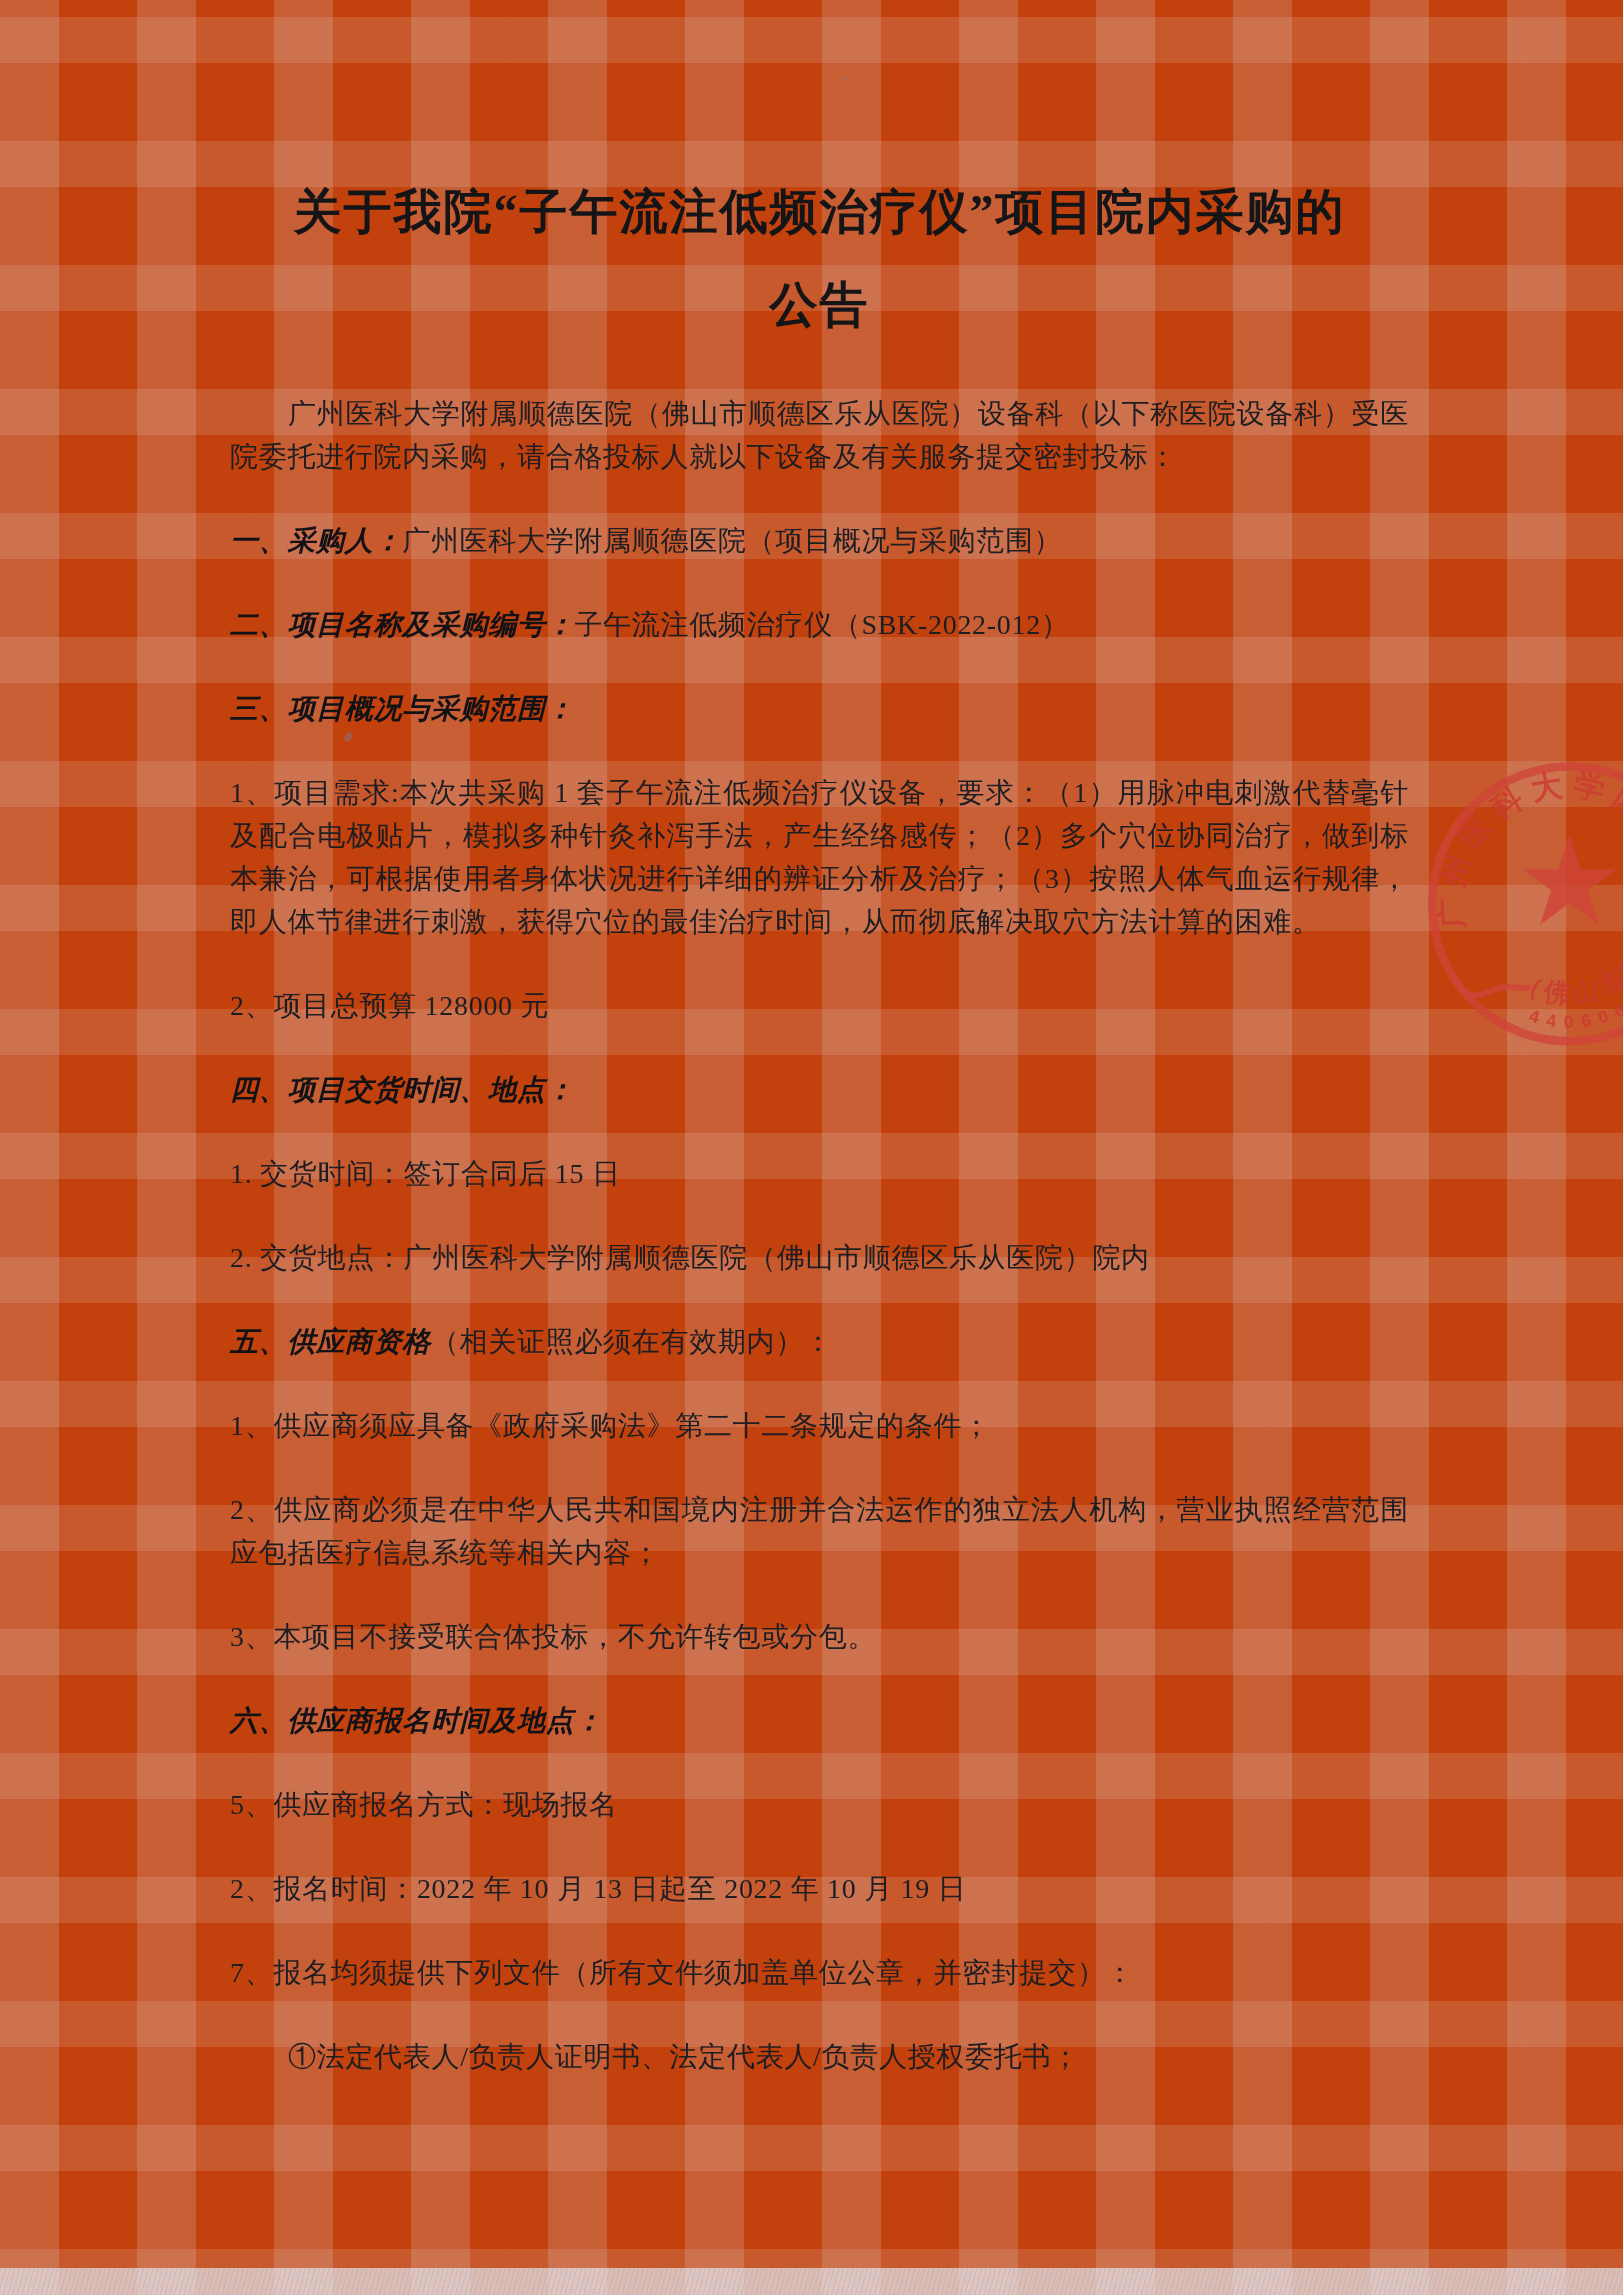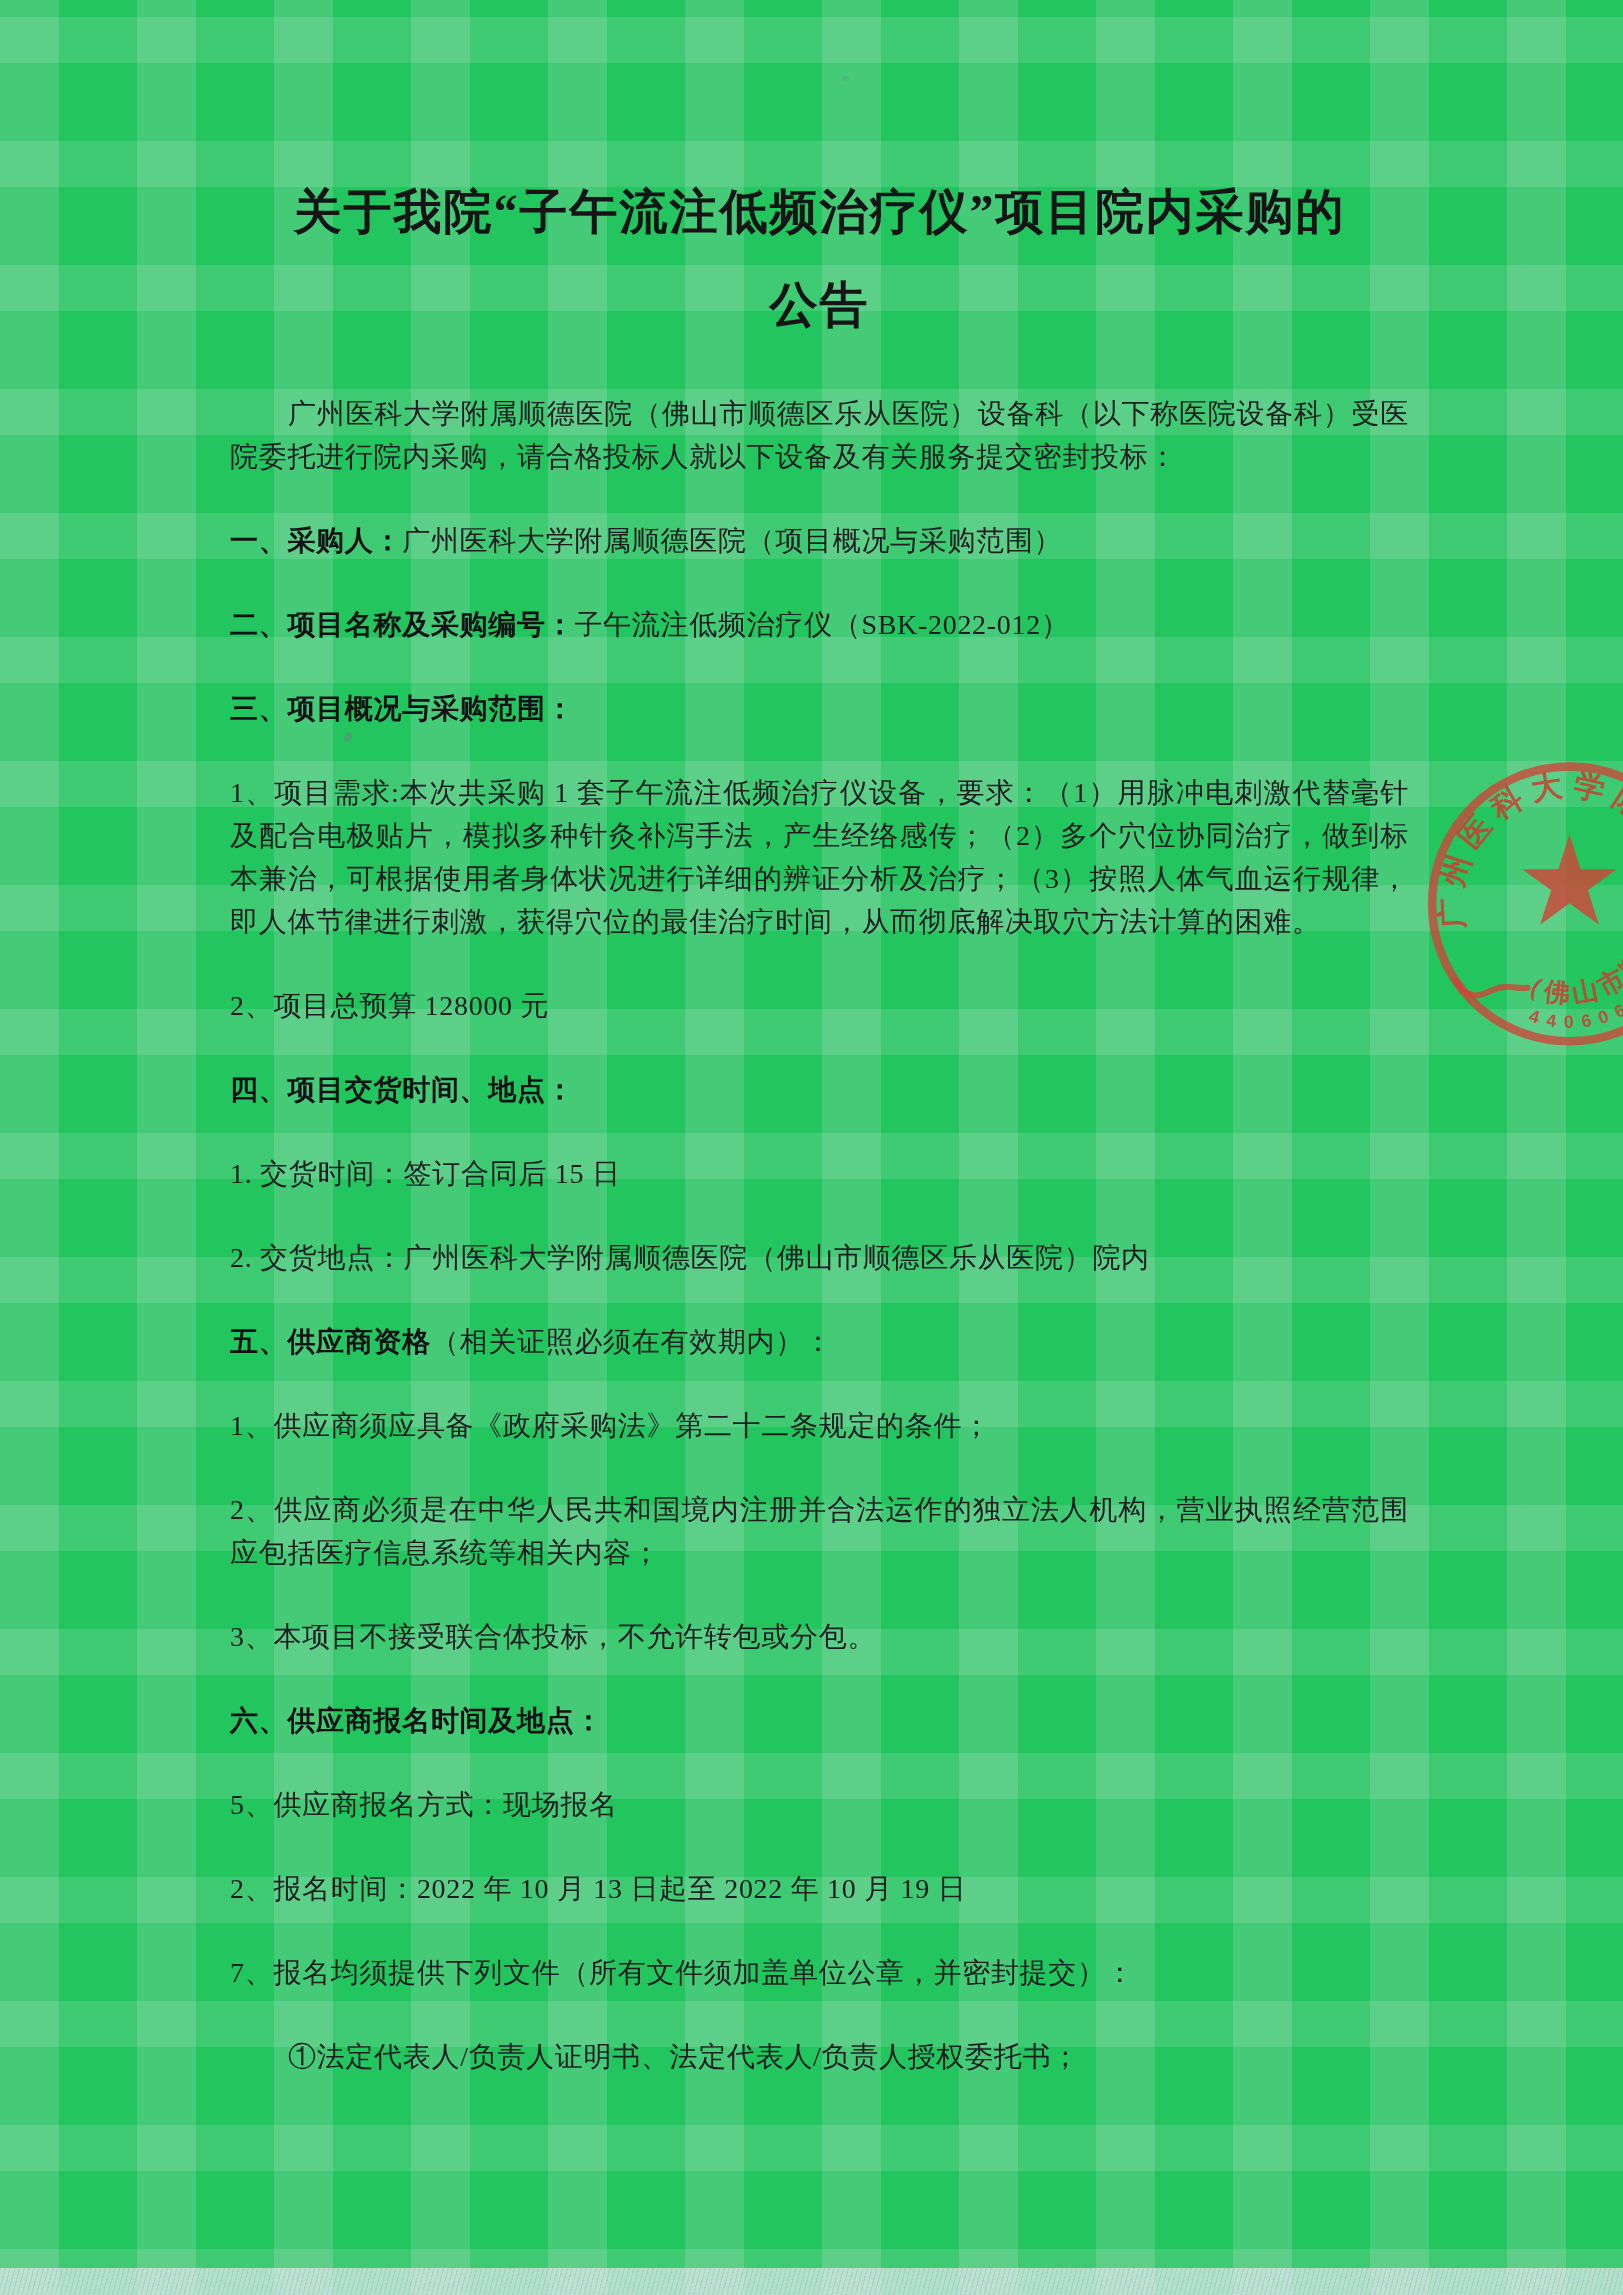--- a/index.html
+++ b/index.html
@@ -1,21 +1,21 @@
 <!DOCTYPE html>
 <html style="font-size:10.5px"><head>
 <meta charset="utf-8">
 <style>
   html, body { margin:0; padding:0; }
   body { background:#e8e8e8; }
   .page {
     position:relative;
     width:1624px; height:2295px;
     margin:0 auto;
-    background:#22c55e;
+    background:#c2410c;
     overflow:hidden;
     font-family:"Liberation Serif","DejaVu Serif",serif;
     color:#1d1d22;
   }
   
   .page::before{
     content:"";
     position:absolute; inset:0;
     background:
       repeating-linear-gradient(90deg, rgba(230,228,234,0.18) 0 59px, rgba(255,255,255,0) 59px 137px),
@@ -43,20 +43,21 @@
     text-align:justify;
     letter-spacing:0.7px;
   }
   .para.first{ }
   .para.indent{ text-indent:58px; }
   .para .label{
     font-family:"Liberation Sans","DejaVu Sans",sans-serif;
     font-weight:700;
     letter-spacing:0.7px;
     color:#121216;
+    font-style:italic;
   }
   .stamp-wrap{
     position:absolute;
     left:1419px; top:752px;
     width:301px; height:309px;
     pointer-events:none;
   }
   .artifact-speck{
     position:absolute;
     background:rgba(125,125,138,0.45);

